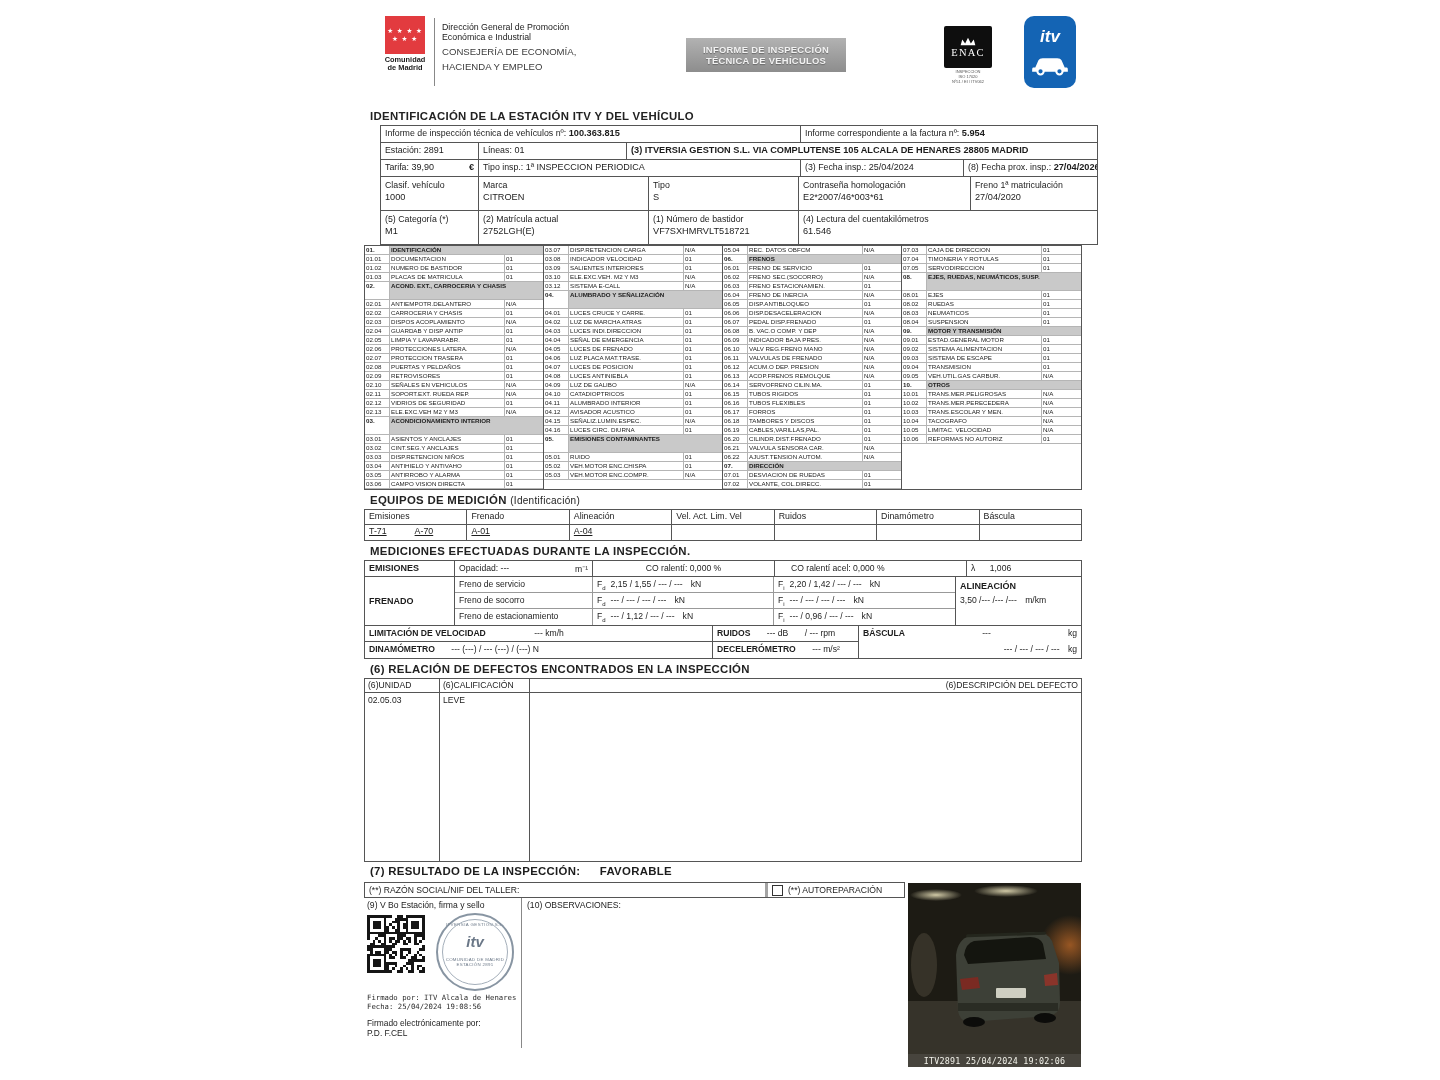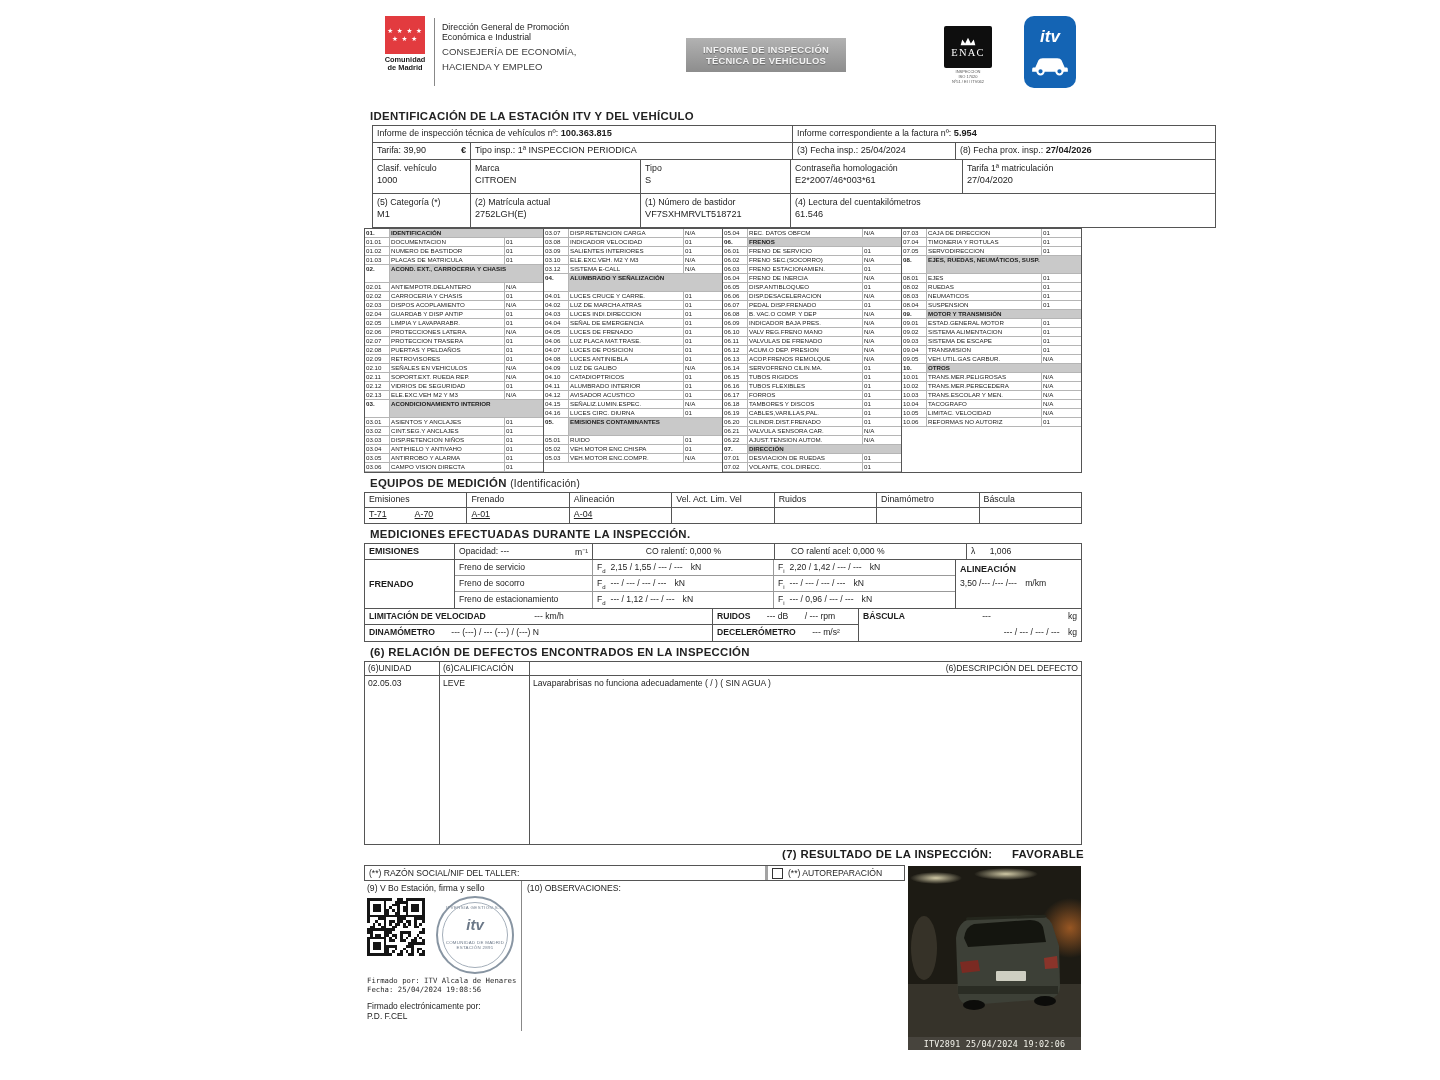--- a/index.html
+++ b/index.html
@@ -27,21 +27,21 @@
   .enacsub { font-size:4px; color:#555; line-height:4.8px; margin-top:2px; }
   .itvlogo { position:absolute; left:662px; top:6px; width:52px; height:72px; border-radius:10px;
              display:flex; flex-direction:column; align-items:center; justify-content:space-evenly; padding:3px 0; }
   .itvname { color:#fff; font-weight:bold; font-style:italic; font-size:17px; line-height:17px; }
 
   
   .stitle { font-size:11.4px; font-weight:bold; letter-spacing:.3px; color:#222; margin:4px 0 3px 8px; }
   .stitle .norm { font-weight:normal; font-size:10px; }
 
   
-  .itable { width:844px; margin-left:10px; border:1px solid #555; border-bottom:none; }
+  .itable { width:718px; margin-left:18px; border:1px solid #555; border-bottom:none; }
   .irow { display:flex; border-bottom:1px solid #555; align-items:stretch; }
   .icell { border-right:1px solid #555; padding:2px 4px; overflow:hidden; white-space:nowrap; }
   .icell:last-child { border-right:none; flex:1; }
   .h17 { height:17px; } .h34 { height:34px; }
   .icell .lab { font-size:8.8px; } .icell b { font-size:9.2px; }
   .two .lab { display:block; line-height:12px; }
   .two .val { display:block; line-height:13px; font-size:9.2px; }
   .spread { display:flex; justify-content:space-between; }
 
   
@@ -103,21 +103,21 @@
   .dw1{width:75px;} .dw2{width:90px;} .dw3{flex:1; border-right:none;text-align:right;}
   .dbody { display:flex; height:168px; }
   .dcol { display:flex; flex-direction:column; }
   .dcol.c1{width:75px; border-right:1px solid #555;}
   .dcol.c2{width:90px; border-right:1px solid #555;}
   .dcol.c3{flex:1;}
   .dcell { padding:2px 3px; font-size:8.6px; }
 
   
   .rsec { position:relative; height:202px; margin-top:3px; }
-  .rtitle { font-size:11.4px; font-weight:bold; margin-left:8px; letter-spacing:.3px;text-align:right; }
+  .rtitle { font-size:11.4px; font-weight:bold; margin-left:8px; letter-spacing:.3px; }
   .rtitle .fav { margin-left:16px; }
   .rleft { position:absolute; left:2px; top:17px; width:541px; }
   .rrow1 { display:flex; border:1px solid #555; height:16px; }
   .taller { width:403px; border-right:3px solid #a3a3a3; padding:2px 4px; font-size:8.6px; }
   .autocell { flex:1; display:flex; align-items:center; gap:5px; padding:0 4px; font-size:8.6px; }
   .cb { width:11px; height:11px; border:1px solid #333; background:#fff; flex:none; }
   .rrow2 { display:flex; }
   .vbo { width:158px; border-right:1px solid #888; padding:2px 3px; position:relative; height:150px; font-size:8.6px; }
   .obs { flex:1; padding:2px 5px; font-size:8.6px; }
   .qr { position:absolute; left:3px; top:17px; width:58px; height:58px;
@@ -193,20 +193,33 @@
       <div class="icell" style="width:420px">
         <span class="lab">Informe de inspección técnica de vehículos nº:</span>
         <b>100.363.815</b>
       </div>
       <div class="icell">
         <span class="lab">Informe correspondiente a la factura nº:</span>
         <b>5.954</b>
       </div>
     </div>
     <div class="irow h17">
+      <div class="icell" style="width:98px">
+        <span class="lab">Estación:</span>
+        <span>2891</span>
+      </div>
+      <div class="icell" style="width:148px">
+        <span class="lab">Líneas:</span>
+        <span>01</span>
+      </div>
+      <div class="icell">
+        <b>(3) ITVERSIA GESTION S.L. VIA COMPLUTENSE 105 ALCALA DE HENARES 28805 MADRID</b>
+      </div>
+    </div>
+    <div class="irow h17">
       <div class="icell spread" style="width:98px">
         <span><span class="lab">Tarifa:</span>
         <span>39,90</span></span>
         <b>€</b>
       </div>
       <div class="icell" style="width:322px">
         <span class="lab">Tipo insp.:</span>
         <span>1ª INSPECCION PERIODICA</span>
       </div>
       <div class="icell" style="width:163px">
@@ -229,21 +242,21 @@
       </div>
       <div class="icell two" style="width:150px">
         <span class="lab">Tipo</span>
         <span class="val">S</span>
       </div>
       <div class="icell two" style="width:172px">
         <span class="lab">Contraseña homologación</span>
         <span class="val">E2*2007/46*003*61</span>
       </div>
       <div class="icell two">
-        <span class="lab">Tarifa 1ª matriculación</span>
+        <span class="lab">Freno 1ª matriculación</span>
         <span class="val">27/04/2020</span>
       </div>
     </div>
     <div class="irow h34">
       <div class="icell two" style="width:98px">
         <span class="lab">(5) Categoría (*)</span>
         <span class="val">M1</span>
       </div>
       <div class="icell two" style="width:170px">
         <span class="lab">(2) Matrícula actual</span>
@@ -857,23 +870,20 @@
       <div class="dh dw1">(6)UNIDAD</div>
       <div class="dh dw2">(6)CALIFICACIÓN</div>
       <div class="dh dw3">(6)DESCRIPCIÓN DEL DEFECTO</div>
     </div>
     <div class="dbody">
       <div class="dcol c1" id="def-c1">
           <div class="dcell">02.05.03</div>
         </div>
       <div class="dcol c2" id="def-c2">
           <div class="dcell">LEVE</div>
-        </div>
-      <div class="dcol c3" id="def-c3">
-          <div class="dcell">Lavaparabrisas no funciona adecuadamente ( / ) ( SIN AGUA )</div>
         </div>
     </div>
   </div>
 
   <div class="rsec">
     <div class="rtitle">
       <span>(7) RESULTADO DE LA INSPECCIÓN:</span>
       <span class="fav">FAVORABLE</span>
     </div>
     <div class="rleft">

